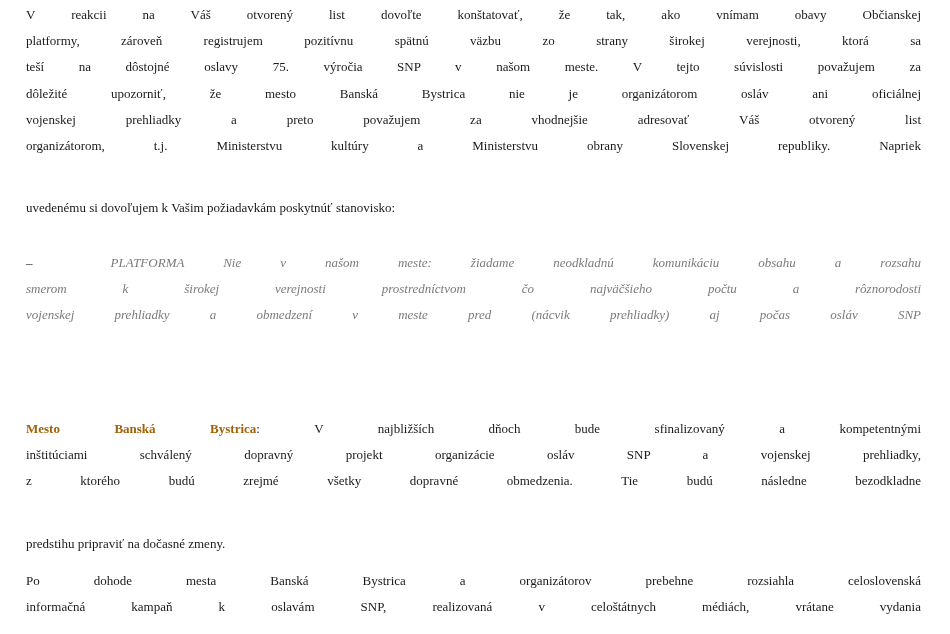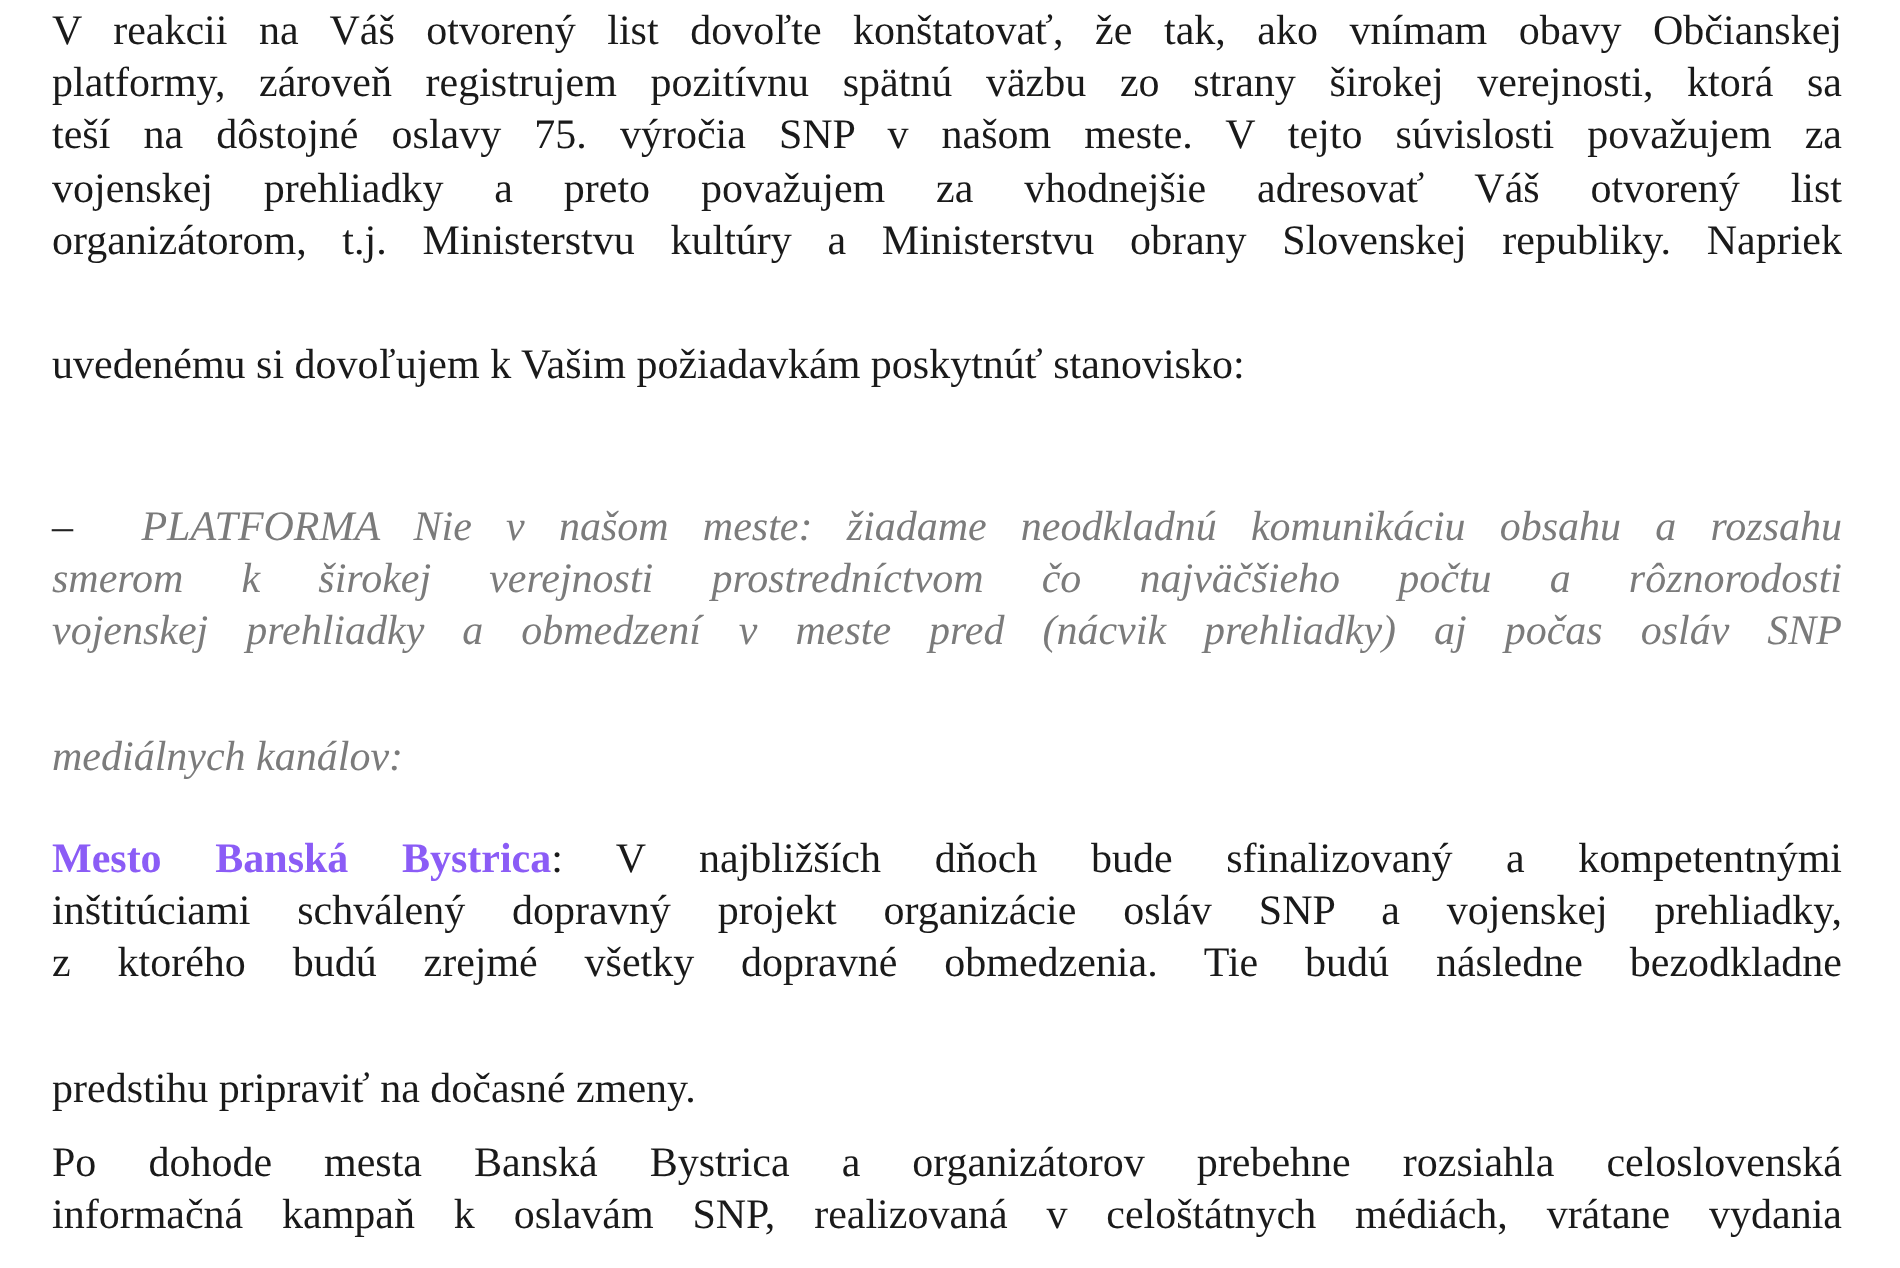--- a/index.html
+++ b/index.html
@@ -5,51 +5,51 @@
   html, body { margin: 0; padding: 0; }
   body {
     width: 950px; height: 634px; overflow: hidden;
     background: #ffffff;
     font-family: "Liberation Serif", "DejaVu Serif", serif;
     color: #1a1a1a;
   }
   .page { position: relative; width: 950px; height: 634px; }
   .para {
     position: absolute; left: 26px; width: 895px;
-    font-size: 21px; line-height: 26.2px;
+    font-size: 13px; line-height: 26.2px;
     text-align: justify; text-align-last: auto;
   }
   .line { display: block; text-align: justify; text-align-last: justify; white-space: nowrap; height: 26.2px; }
   .line.last { text-align-last: left; margin-top: 36px; }
   .p1 { top: 2px; }
   .p2 { top: 250px; color: #7b7b7b; font-style: italic; font-weight: normal; }
   .p3 { top: 416px; }
   .p4 { top: 568px; }
-  .bold { font-weight: bold; color: #8b5cf6; }
+  .bold { font-weight: bold; color: #a16207; }
   .dash { color: #222; font-style: normal; }
 </style>
 </head>
 <body>
 
 <div class="page">
 
   <div class="para p1">
     <span class="line">V reakcii na Váš otvorený list dovoľte konštatovať, že tak, ako vnímam obavy Občianskej</span>
     <span class="line">platformy, zároveň registrujem pozitívnu spätnú väzbu zo strany širokej  verejnosti, ktorá sa</span>
     <span class="line">teší na dôstojné oslavy 75. výročia SNP v našom meste. V tejto súvislosti považujem za</span>
+    <span class="line">dôležité upozorniť, že mesto Banská Bystrica nie je organizátorom osláv ani oficiálnej</span>
     <span class="line">vojenskej prehliadky a preto považujem za vhodnejšie adresovať Váš otvorený list</span>
     <span class="line">organizátorom, t.j. Ministerstvu kultúry a Ministerstvu obrany Slovenskej republiky. Napriek</span>
     <span class="line last">uvedenému si dovoľujem k Vašim požiadavkám poskytnúť stanovisko:</span>
   </div>
 
   <div class="para p2">
     <span class="line"><span class="dash">–</span>&nbsp; <span>PLATFORMA Nie v našom meste: žiadame neodkladnú komunikáciu obsahu a rozsahu</span></span>
     <span class="line">smerom k širokej verejnosti prostredníctvom čo najväčšieho počtu a rôznorodosti</span>
     <span class="line">vojenskej prehliadky a obmedzení v meste pred (nácvik prehliadky) aj počas osláv SNP</span>
-    <span class="line last">mediálnych kanálov:</span>
   </div>
 
   <div class="para p3">
     <span class="line"><span class="bold">Mesto Banská Bystrica</span><span>: V najbližších dňoch bude sfinalizovaný a kompetentnými</span></span>
     <span class="line">inštitúciami schválený dopravný projekt organizácie osláv SNP  a vojenskej prehliadky,</span>
     <span class="line">z ktorého budú zrejmé všetky dopravné obmedzenia. Tie budú následne bezodkladne</span>
     <span class="line last">predstihu pripraviť na dočasné zmeny.</span>
   </div>
 
   <div class="para p4">

